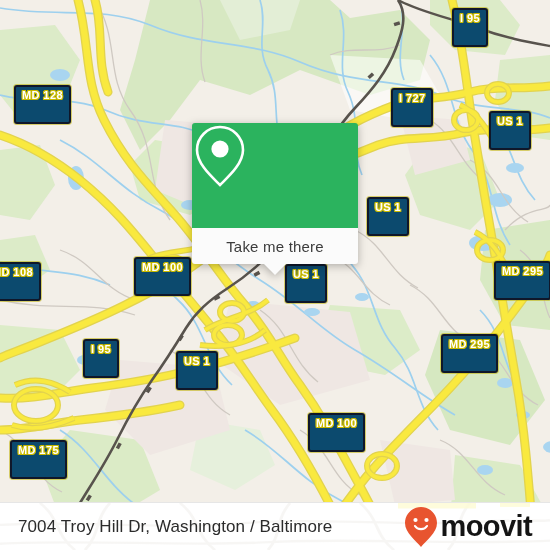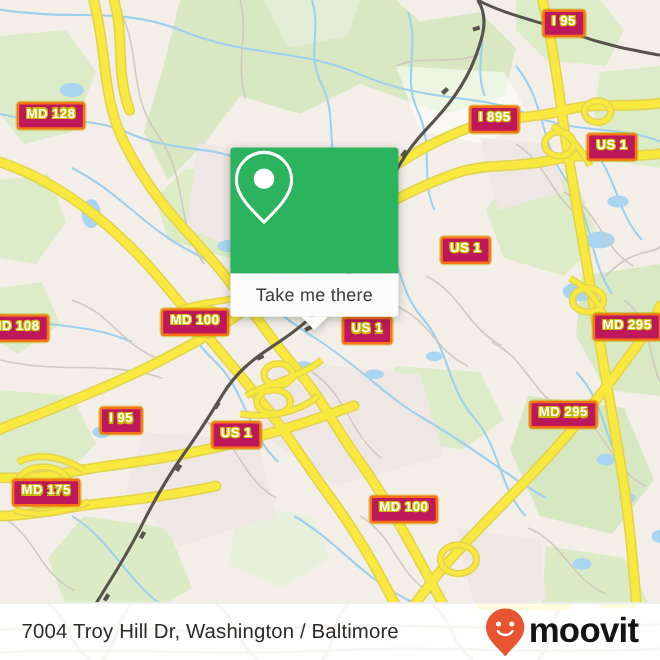--- a/index.html
+++ b/index.html
@@ -11,40 +11,40 @@
   }
   #app{position:relative;width:550px;height:550px;overflow:hidden;background:#f2efe9;}
 
   
   #map{position:absolute;left:0;top:0;width:550px;height:550px;overflow:hidden;background:#f3efe8;}
   #map svg{position:absolute;left:0;top:0;display:block;}
 
   
   .shield{
     position:absolute;
-    background:#be185d;
-    border:2px solid #f97316;
+    background:#0c4a6e;
+    border:2px solid #0f172a;
     border-radius:3px;
     color:#ffffff;
     font-size:11px;
     font-weight:bold;
     letter-spacing:0.4px;
-    padding:2px 6px 5px 6px;
+    padding:2px 6px 21px 6px;
     line-height:12px;
     white-space:nowrap;
     text-shadow:
        1px 0 0 #c9ba00, -1px 0 0 #c9ba00, 0 1px 0 #c9ba00, 0 -1px 0 #c9ba00,
        1px 1px 0 #c9ba00, -1px -1px 0 #c9ba00, 1px -1px 0 #c9ba00, -1px 1px 0 #c9ba00;
     box-shadow:0 0 0 1px rgba(190,175,0,.55);
     box-sizing:border-box;
   }
 
   
   #popup{
-    position:absolute;left:192px;top:123px;width:140px;
+    position:absolute;left:192px;top:123px;width:166px;
     filter:drop-shadow(0 2px 4px rgba(0,0,0,.28));
   }
   #popup-head{
     background:#2bb35e;height:105px;border-radius:3px 3px 0 0;
     display:flex;align-items:center;justify-content:center;
   }
   #popup-foot{
     background:#fbfbfb;height:36px;border-radius:0 0 3px 3px;
     display:flex;align-items:center;justify-content:center;
     color:#3c3c3c;font-size:15px;letter-spacing:.2px;
@@ -265,31 +265,31 @@
           </g>
 
           <path d="M398,0 C420,12 450,18 478,28 C505,38 528,42 550,46" stroke="#58534d" fill="none" stroke-width="2.4"></path>
         </g>
 
       </g>
     </svg>
 
     <div class="shield" style="left:14px;top:85px;">MD 128</div>
     <div class="shield" style="left:452px;top:8px;">I 95</div>
-    <div class="shield" style="left:391px;top:88px;">I 895</div>
+    <div class="shield" style="left:391px;top:88px;">I 727</div>
     <div class="shield" style="left:489px;top:111px;">US 1</div>
     <div class="shield" style="left:-16px;top:262px;">MD 108</div>
     <div class="shield" style="left:134px;top:257px;">MD 100</div>
     <div class="shield" style="left:285px;top:264px;">US 1</div>
     <div class="shield" style="left:494px;top:261px;">MD 295</div>
     <div class="shield" style="left:367px;top:197px;">US 1</div>
     <div class="shield" style="left:441px;top:334px;">MD 295</div>
     <div class="shield" style="left:83px;top:339px;">I 95</div>
     <div class="shield" style="left:176px;top:351px;">US 1</div>
-    <div class="shield" style="left:10px;top:399px;">MD 175</div>
+    <div class="shield" style="left:10px;top:440px;">MD 175</div>
     <div class="shield" style="left:308px;top:413px;">MD 100</div>
 
     <div id="popup">
       <div id="popup-head">
         <svg width="56" height="66" viewBox="0 0 56 66">
           <path d="M28 4 C15.3 4 5 14.3 5 27 C5 41 20 54 28 62 C36 54 51 41 51 27 C51 14.3 40.7 4 28 4 Z" fill="none" stroke="#ffffff" stroke-width="2.6"></path>
           <circle cx="28" cy="26" r="8.6" fill="#ffffff"></circle>
         </svg>
       </div>
       <div id="popup-foot">

